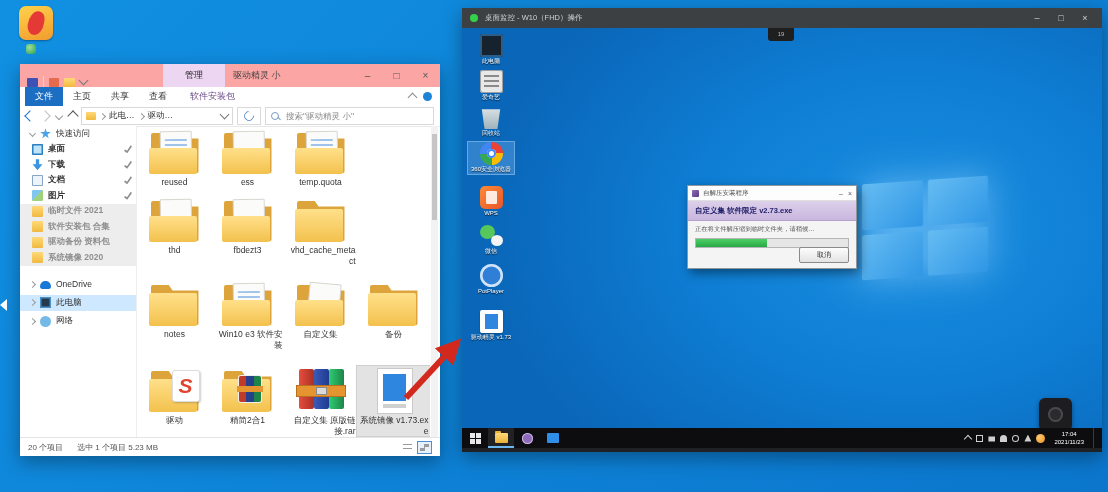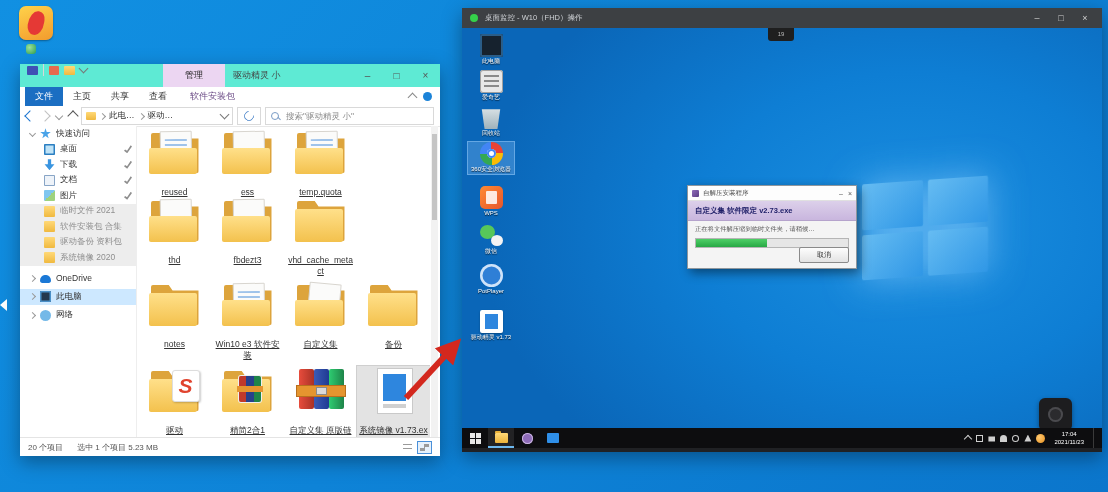--- a/index.html
+++ b/index.html
@@ -13,21 +13,21 @@
   .hsc-ic::after{content:"";position:absolute;left:9px;top:5px;width:16px;height:24px;
     background:#e53935;border-radius:60% 40% 55% 45%/65% 35% 60% 40%;transform:rotate(8deg);}
   .hsc-mini{position:absolute;left:26px;top:44px;width:10px;height:10px;border-radius:3px;
     background:radial-gradient(circle at 35% 35%,#9be29b,#2e9e4f);}
   .edge-arrow{position:absolute;left:0;top:299px;width:0;height:0;
     border:6px solid transparent;border-right:7px solid #fff;border-left:0;}
   
   .win{position:absolute;background:#fff;box-shadow:0 6px 18px rgba(0,0,0,.35);}
   
   .exp{left:20px;top:64px;width:420px;height:392px;font-size:9px;color:#333;}
-  .exp-tb{position:absolute;left:0;top:0;right:0;height:24px;background:#5eead4;display:flex;align-items:flex-start;}
+  .exp-tb{position:absolute;left:0;top:0;right:0;height:24px;background:#fca5a5;display:flex;align-items:flex-end;}
   .qat{display:flex;align-items:center;gap:5px;padding-left:7px;}
   .qat i{display:inline-block;}
   .qi1{width:11px;height:9px;background:#3f51b5;border-radius:1px;}
   .qsep{width:1px;height:12px;background:#d8d8d8;}
   .qi2{width:10px;height:9px;background:#e66a4e;border-radius:1px;}
   .qi3{width:11px;height:9px;background:linear-gradient(#ffd978,#f0b93f);border-radius:1px;}
   .chev-d{width:6px;height:6px;border-right:1.4px solid #777;border-bottom:1.4px solid #777;transform:rotate(45deg);margin-top:-3px;}
   .ctx-head{position:absolute;left:143px;top:0;width:62px;height:23px;background:#ecd6f2;
     color:#222;text-align:center;line-height:23px;font-size:9px;}
   .exp-title{position:absolute;left:213px;top:5px;font-size:9px;color:#444;white-space:nowrap;}
@@ -55,21 +55,21 @@
   .refbox{flex:0 0 22px;height:16px;border:1px solid #d9d9d9;position:relative;}
   .refbox i{position:absolute;left:6px;top:3px;width:8px;height:8px;border:1.4px solid #5a8fce;border-radius:50%;border-top-color:transparent;transform:rotate(40deg);}
   .searchbox{flex:1;height:16px;border:1px solid #d9d9d9;display:flex;align-items:center;padding:0 5px;gap:5px;}
   .mag{width:6px;height:6px;border:1.4px solid #7a9cc6;border-radius:50%;position:relative;flex:none;}
   .mag::after{content:"";position:absolute;left:5px;top:5px;width:4px;height:1.4px;background:#7a9cc6;transform:rotate(45deg);}
   .searchbox input{border:0;outline:0;flex:1;font-size:8.5px;color:#666;font-family:inherit;background:transparent;}
   .searchbox input::placeholder{color:#8a8a8a;opacity:1;}
   
   .sbar{position:absolute;left:0;top:62px;width:116px;bottom:18px;background:#fff;overflow:hidden;border-right:1px solid #eee;}
   .sb-row{display:flex;align-items:center;height:15.5px;padding:0 4px 0 10px;font-size:8.5px;color:#333;}
-  .sb-row.indent{padding-left:24px;}
+  .sb-row.indent{padding-left:12px;font-weight:bold;}
   .sb-row.sel{background:#cde8ff;}
   .sb-row.blur{background:#ededed;filter:blur(.6px);color:#8f8f8f;}
   .tw{width:4px;height:4px;border-right:1.2px solid #999;border-top:1.2px solid #999;transform:rotate(45deg);margin-right:5px;flex:none;}
   .tw.open{transform:rotate(135deg);}
   .sb-ic{width:11px;height:11px;display:inline-block;margin-right:5px;flex:none;border-radius:1px;}
   .ic-quick{background:#4aa3e8;clip-path:polygon(50% 0,61% 35%,98% 35%,68% 57%,79% 91%,50% 70%,21% 91%,32% 57%,2% 35%,39% 35%);}
   .ic-desktop{background:#bfe3f7;box-shadow:inset 0 0 0 1.5px #2b7fc2;}
   .ic-download{background:#3a95e0;clip-path:polygon(35% 0,65% 0,65% 45%,95% 45%,50% 100%,5% 45%,35% 45%);}
   .ic-docs{background:#eef3f9;box-shadow:inset 0 0 0 1px #88a5c6;}
   .ic-pics{background:linear-gradient(135deg,#7fc6f0 50%,#9ed27e 50%);}
@@ -78,21 +78,21 @@
   .ic-pc{background:#24384e;box-shadow:inset 0 0 0 1.5px #4a90c8;}
   .ic-network{background:#74b9e8;border-radius:50%;}
   .sb-lb{white-space:nowrap;overflow:hidden;}
   .pin{margin-left:auto;width:8px;height:8px;background:#8f8f8f;flex:none;
     clip-path:polygon(14% 52%,0 70%,40% 100%,100% 16%,84% 0,38% 68%);}
   
   .grid{position:absolute;left:118px;top:62px;width:292px;height:312px;overflow:hidden;}
   .grow{position:absolute;left:0;display:flex;width:292px;}
   .gitem{width:73px;display:flex;flex-direction:column;align-items:center;padding-top:2px;}
   .gitem.gsel{background:#e3e3e3;outline:1px solid #cfcfcf;}
-  .glabel{margin-top:13px;font-size:8.5px;color:#333;text-align:center;line-height:1.25;max-width:70px;word-break:break-all;text-decoration:underline;}
+  .glabel{margin-top:3px;font-size:8.5px;color:#333;text-align:right;line-height:1.25;max-width:70px;word-break:break-all;}
   .gicon{position:relative;width:54px;height:44px;}
   .fb{position:absolute;left:3px;top:3px;right:3px;bottom:1px;background:#dda43c;border-radius:2px;
     clip-path:polygon(0 0,38% 0,46% 14%,100% 14%,100% 100%,0 100%);}
   .fp{position:absolute;left:12px;top:1px;width:30px;height:38px;background:#fbfbfa;border:1px solid #d8d5cf;border-radius:1px;transform:rotate(-1deg);}
   .gitem[data-icon="folder-doc-blue"] .fp::after{content:"";position:absolute;left:4px;right:4px;top:7px;bottom:6px;
     background:repeating-linear-gradient(#9fc3ea 0 2px,transparent 2px 5px);}
   .gitem[data-icon="folder-doc-tilt"] .fp{transform:rotate(5deg);left:14px;}
   .ff{position:absolute;left:1px;right:5px;bottom:0;height:26px;background:linear-gradient(#ffe08a,#f3c14d);border-radius:2px 2px 2px 2px;}
   .gitem[data-icon="folder-plain"] .ff{height:33px;}
   .s-badge{position:absolute;right:2px;top:2px;width:26px;height:30px;background:#fff;border:1px solid #ddd;border-radius:3px;
@@ -295,21 +295,21 @@
         <span class="sb-lb">软件安装包 合集</span>
       </div>
       <div class="sb-row indent blur">
         <i class="sb-ic ic-folder"></i>
         <span class="sb-lb">驱动备份 资料包</span>
       </div>
       <div class="sb-row indent blur">
         <i class="sb-ic ic-folder"></i>
         <span class="sb-lb">系统镜像 2020</span>
       </div>
-      <div class="sb-row" style="margin-top:5px;">
+      <div class="sb-row" style="margin-top:11px;">
         <i class="tw"></i>
         <i class="sb-ic ic-onedrive"></i>
         <span class="sb-lb">OneDrive</span>
       </div>
       <div class="sb-row sel" style="margin-top:3px;">
         <i class="tw"></i>
         <i class="sb-ic ic-pc"></i>
         <span class="sb-lb">此电脑</span>
       </div>
       <div class="sb-row" style="margin-top:3px;">

